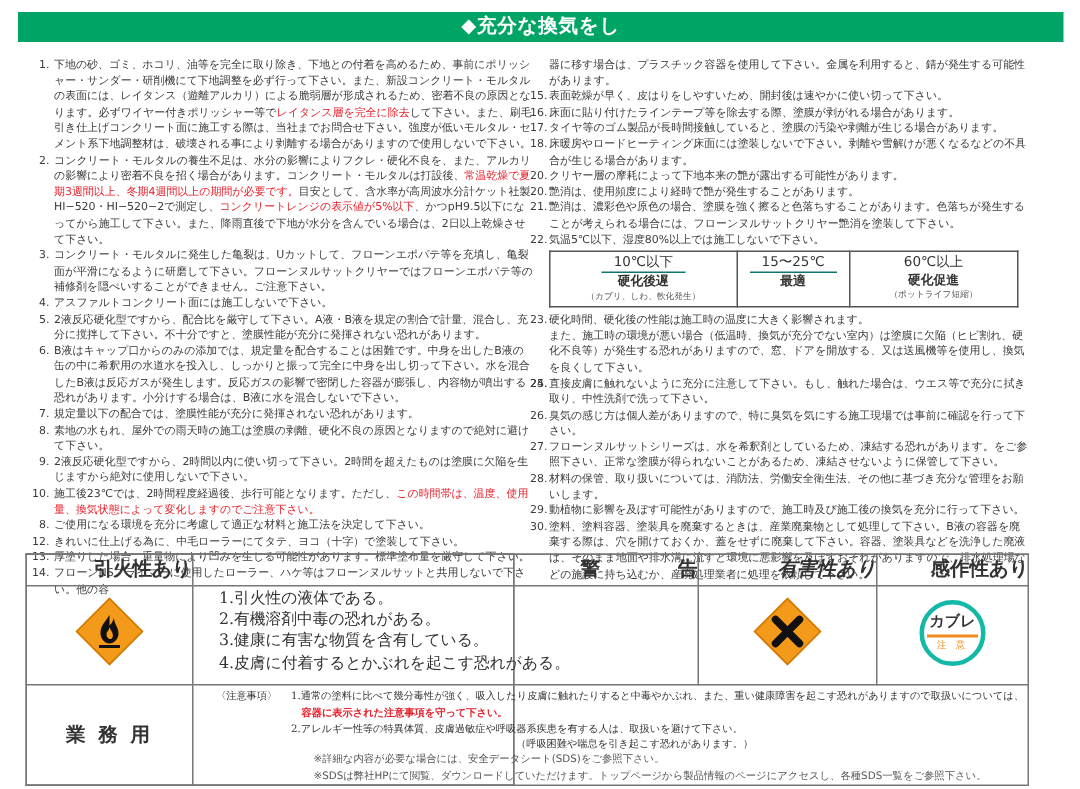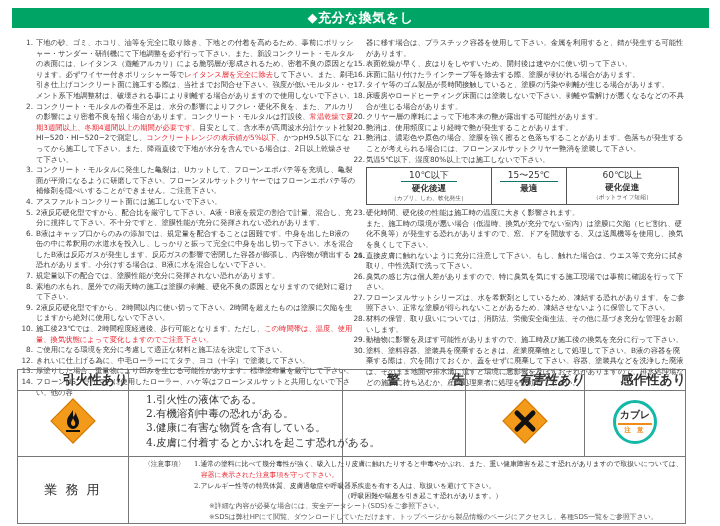--- a/index.html
+++ b/index.html
@@ -32,21 +32,21 @@
 
   .warn-list { font-size: 10.5px; line-height: 14.2px; color: #333; }
   .notes { font-size: 6.8px; line-height: 10.8px; color: #333; }
   .sds { font-size: 6.9px; line-height: 10.5px; color: #555; }
 
   .diamond-wrap { position: absolute; width: 46px; height: 46px; }
   .diamond { position: absolute; left: 7px; top: 7px; width: 32px; height: 32px; background: #f39a1a; border: 1px solid #d07800; transform: rotate(45deg); }
   .kabure { position: absolute; width: 44px; height: 44px; border: 3px solid #14b8a6; border-radius: 50%; background: #fff; }
   .kabure .k-top { position: absolute; left: 0; right: 0; top: 6px; text-align: center; font-size: 10px; font-weight: bold; color: #333; line-height: 12px; }
   .kabure .k-line { position: absolute; left: 2px; right: 2px; top: 20px; height: 2px; background: #f08a1a; }
-  .kabure .k-bot { position: absolute; left: 0; right: 0; top: 23px; text-align: center; font-size: 6.5px; color: #f08a1a; font-weight: bold; letter-spacing: 2px; }
+  .kabure .k-bot { position: absolute; left: 0; right: 0; top: 23px; text-align: center; font-size: 6.5px; color: #f08a1a; font-weight: normal; letter-spacing: 2px; }
 </style>
 </head>
 <body>
 
 <div class="header-bar">
   <span>◆充分な換気をし</span>
 </div>
 
 <div class="col left" id="leftCol">
     <div class="item"><span class="num">1.</span><span>下地の砂、ゴミ、ホコリ、油等を完全に取り除き、下地との付着を高めるため、事前にポリッシャー・サンダー・研削機にて下地調整を必ず行って下さい。また、新設コンクリート・モルタルの表面には、レイタンス（遊離アルカリ）による脆弱層が形成されるため、密着不良の原因となります。必ずワイヤー付きポリッシャー等で</span><span class="hl">レイタンス層を完全に除去</span><span>して下さい。また、刷毛引き仕上げコンクリート面に施工する際は、当社までお問合せ下さい。強度が低いモルタル・セメント系下地調整材は、破壊される事により剥離する場合がありますので使用しないで下さい。</span></div>
@@ -150,27 +150,27 @@
       <path d="M15 15 L31 31 M31 15 L15 31" stroke="#111" stroke-width="5" stroke-linecap="round"></path>
     </svg>
   </div>
 
   <div class="kabure" style="left:613px; top:400px;">
     <div class="k-top">カブレ</div>
     <div class="k-line"></div>
     <div class="k-bot">注 意</div>
   </div>
 
-  <div style="position:absolute; left:18px; top:457px; width:110px; height:66px; display:flex; align-items:center; justify-content:center; font-size:13px; font-weight:normal; color:#333; letter-spacing:2px;">業 務 用</div>
+  <div style="position:absolute; left:18px; top:457px; width:110px; height:66px; display:flex; align-items:center; justify-content:center; font-size:13px; font-weight:bold; color:#333; letter-spacing:2px;">業 務 用</div>
 
   <div class="notes serif" style="position:absolute; left:144px; top:459px; width:540px;">
     <div style="position:relative; padding-left:50px;">
       <span style="position:absolute; left:0; top:0;">〈注意事項〉</span>
       <div style="text-indent:-7px; padding-left:7px;">
-        <span>1.通常の塗料に比べて幾分毒性が強く、吸入したり皮膚に触れたりすると中毒やかぶれ、また、重い健康障害を起こす恐れがありますので取扱いについては、</span><span class="hl" style="font-weight:normal">容器に表示された注意事項を守って下さい。</span>
+        <span>1.通常の塗料に比べて幾分毒性が強く、吸入したり皮膚に触れたりすると中毒やかぶれ、また、重い健康障害を起こす恐れがありますので取扱いについては、</span><span class="hl" style="font-weight:bold">容器に表示された注意事項を守って下さい。</span>
       </div>
       <div>2.アレルギー性等の特異体質、皮膚過敏症や呼吸器系疾患を有する人は、取扱いを避けて下さい。</div>
       <div style="padding-left:150px;">（呼吸困難や喘息を引き起こす恐れがあります。）</div>
     </div>
   </div>
   <div class="sds" style="position:absolute; left:194px; top:501px; width:490px;margin-left:15px;">
     <div>※詳細な内容が必要な場合には、安全データシート(SDS)をご参照下さい。</div>
     <div>※SDSは弊社HPにて閲覧、ダウンロードしていただけます。トップページから製品情報のページにアクセスし、各種SDS一覧をご参照下さい。</div>
   </div>
 </div>

